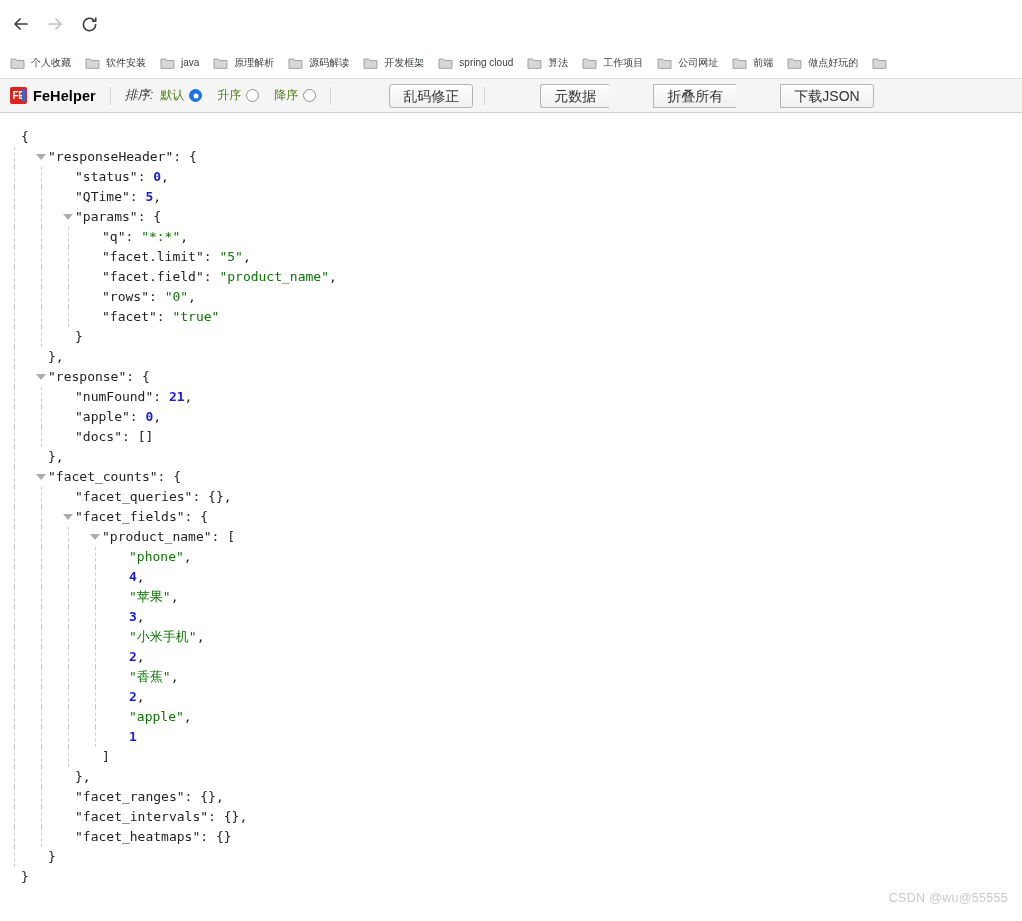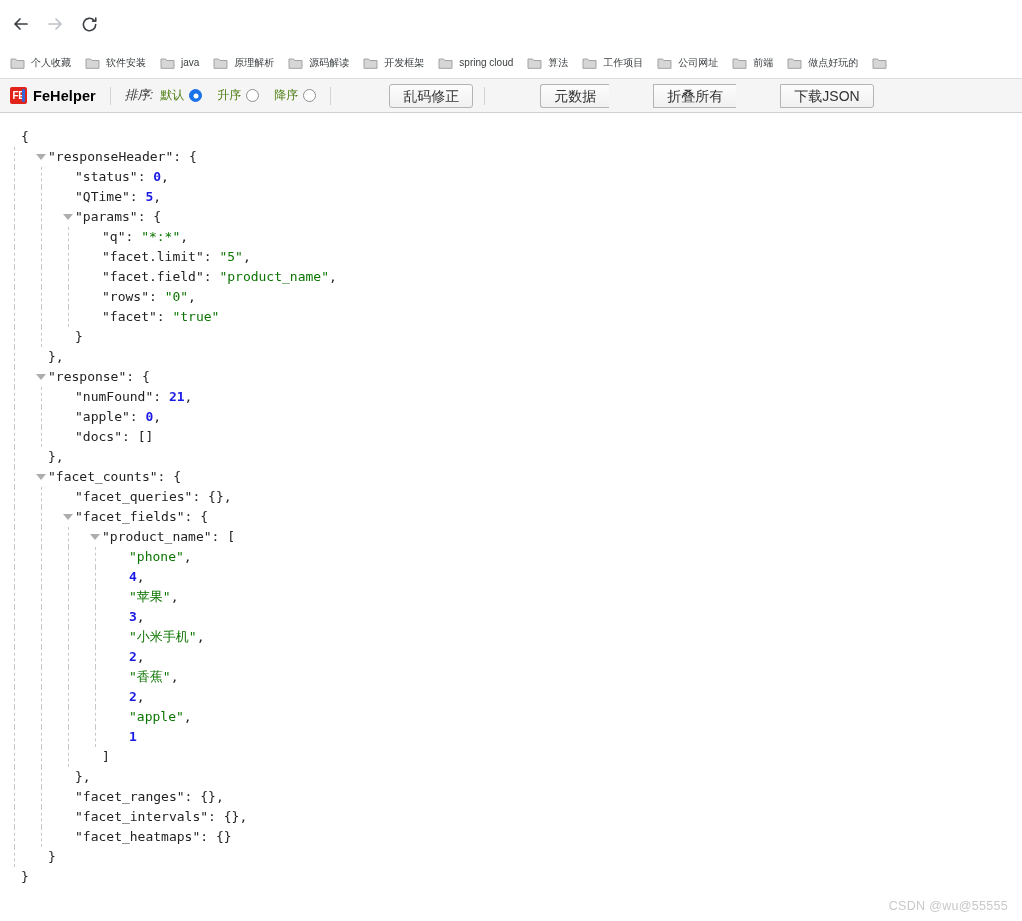--- a/index.html
+++ b/index.html
@@ -279,21 +279,21 @@
   .tri.empty::after { display: none; }
   .jtext { flex: 0 0 auto; }
   .k { color: #222222; }
   .s { color: #0b7500; }
   .n { color: #1a1ae5; font-weight: bold; }
   .p { color: #222222; }
 
   .watermark {
     position: absolute;
     right: 14px;
-    bottom: 8px;
+    bottom: 16px;
     font-size: 12.5px;
     color: #c9c9c9;
     font-family: "Liberation Sans", sans-serif;
     letter-spacing: 0.3px;
   }
 </style>
 </head>
 <body>
 
 <div class="chrome">

